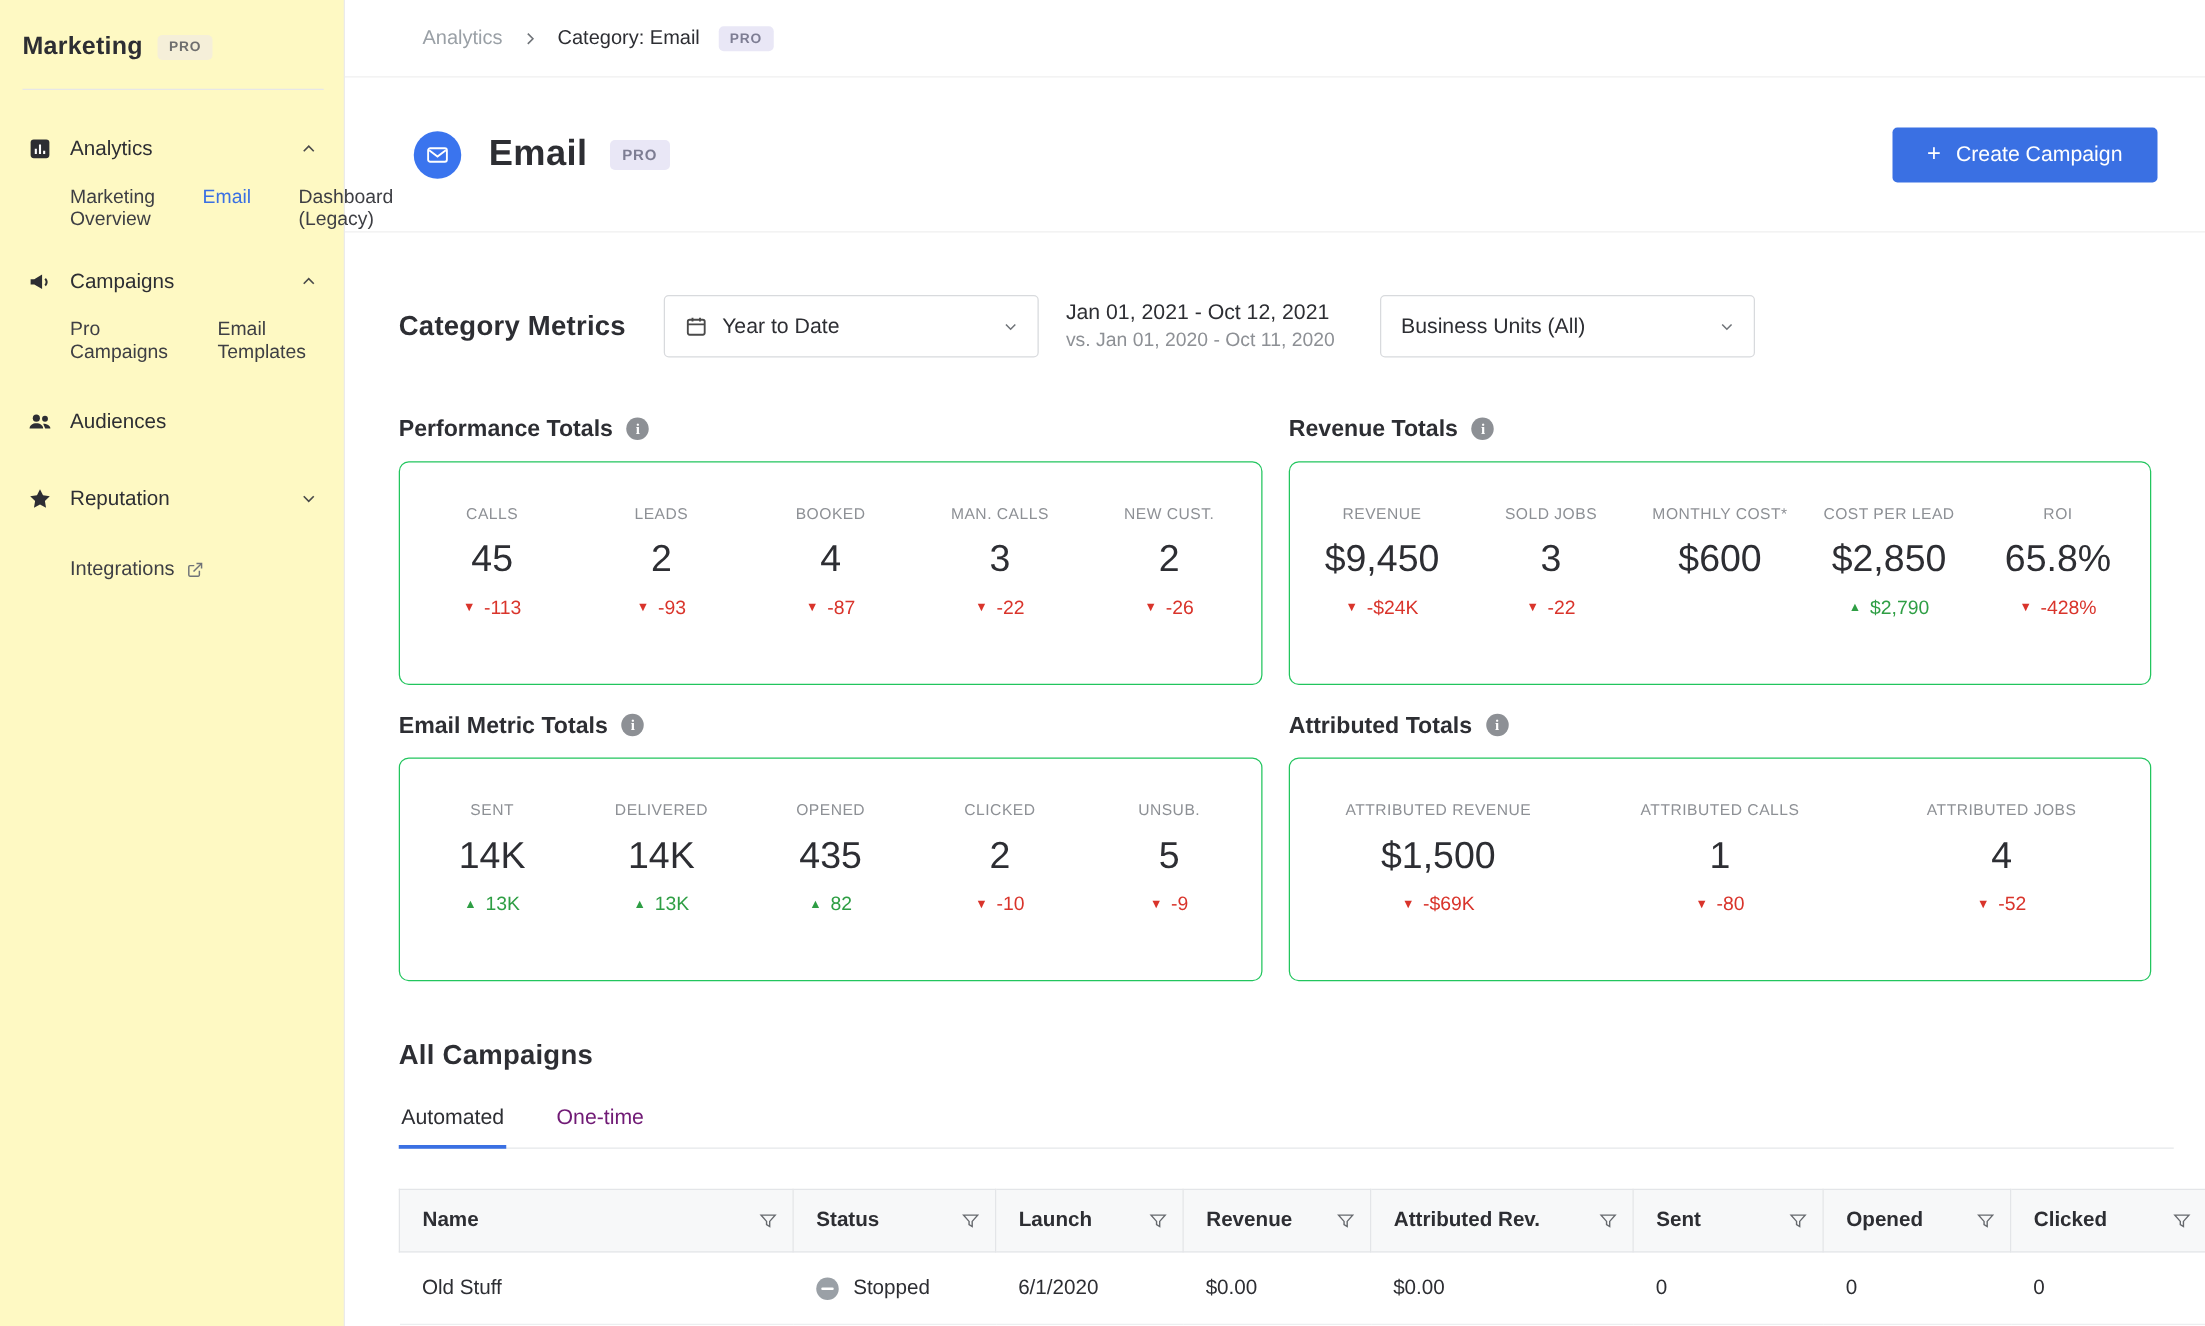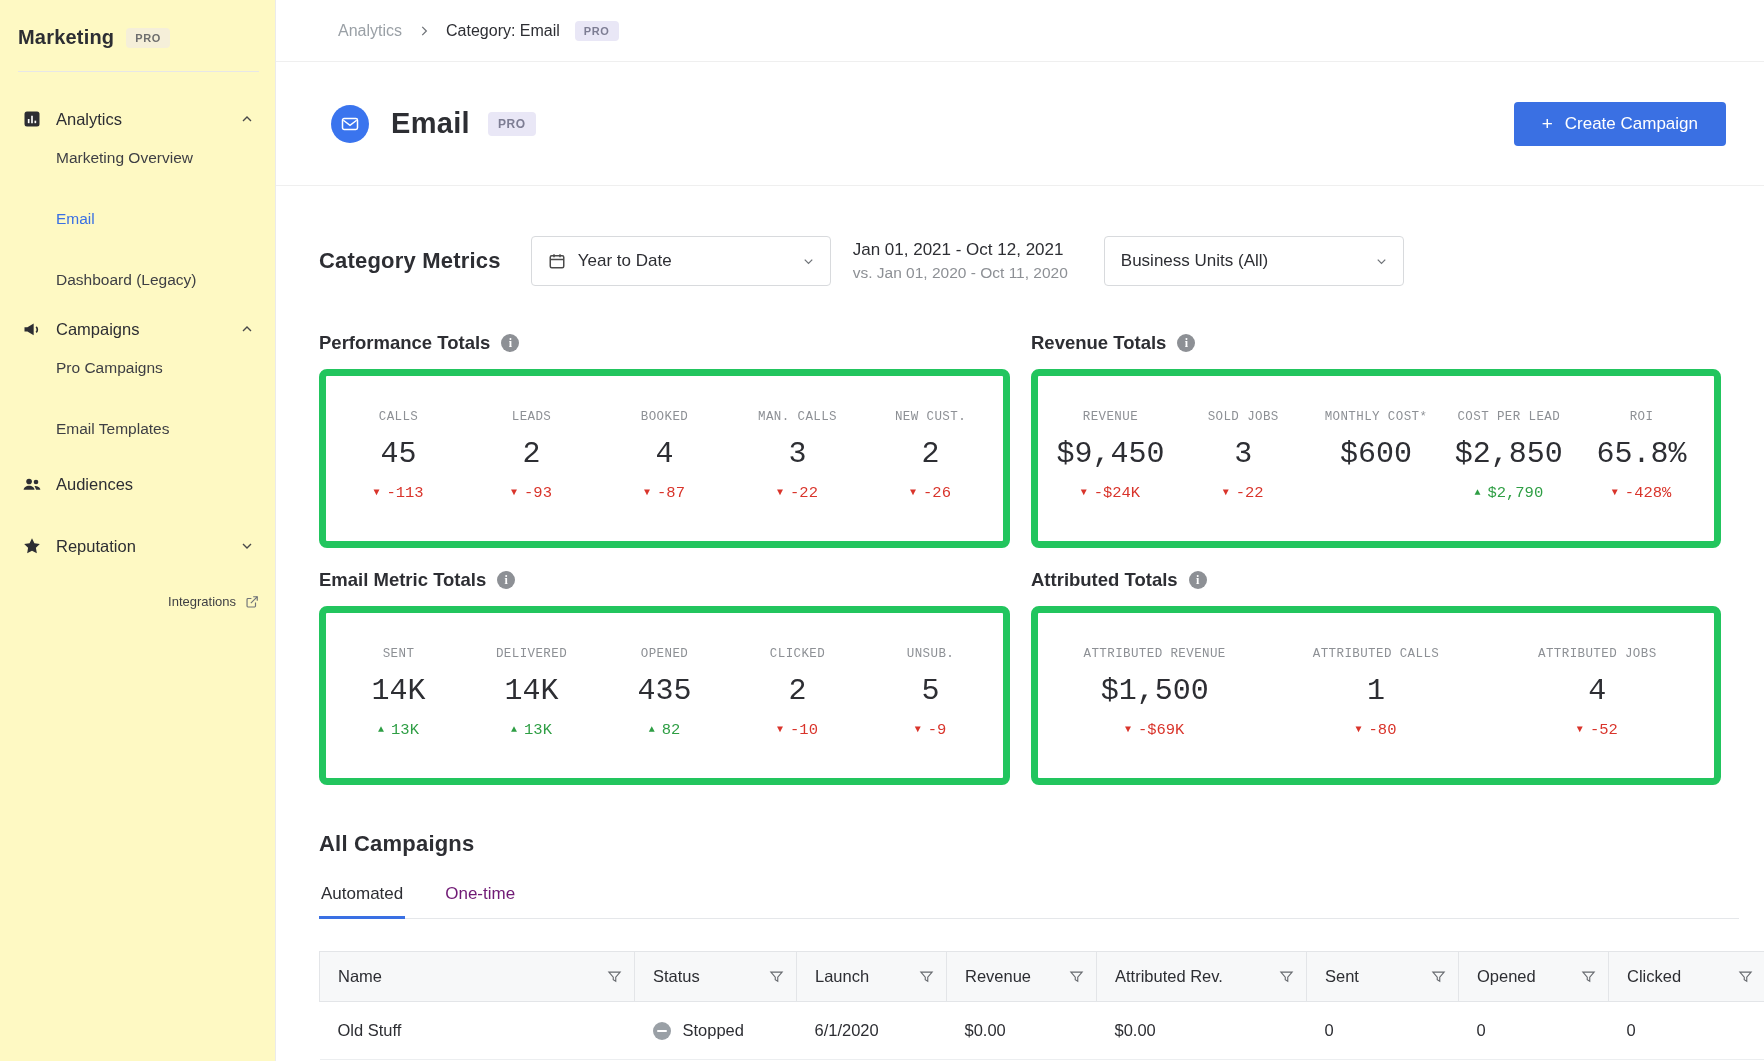--- a/index.html
+++ b/index.html
@@ -17,26 +17,26 @@
   .brand { font-size: 20px; font-weight: bold; letter-spacing: .2px; }
   .badge { font-size: 11px; padding: 4px 9px; border-radius: 4px; font-weight: bold; letter-spacing: .6px; }
   .badge-tan { background: #f5efd9; color: #6e6e6e; }
   .badge-lav { background: #e9e7f6; color: #7d7d93; }
   .sidebar hr { border: none; border-top: 1px solid #e7e7e7; margin: 22px 0 28px; }
   .nav-section { display: flex; align-items: center; gap: 14px; padding: 9px 4px; font-size: 16.5px; cursor: pointer; color: #2d2e33; }
   .nav-icon { width: 20px; height: 20px; display: flex; align-items: center; color: #2d2e33; flex: none; }
   .nav-icon svg { width: 20px; height: 20px; }
   .nav-chev { margin-left: auto; color: #4a4a4a; display: flex; }
   .nav-chev svg { width: 16px; height: 16px; }
-  .nav-sub { display: flex; flex-direction: column; margin: 2px 0 12px; gap: 25px; }
+  .nav-sub { display: flex; flex-direction: row; margin: 2px 0 12px; }
   .nav-sub a { padding: 9px 0 9px 38px; font-size: 15.5px; color: #3e3f44; text-decoration: none; cursor: pointer; }
   .nav-sub a.active { color: #3a70e3; }
   .mt18 { margin-top: 18px; }
   .mt24 { margin-top: 24px; }
-  .integrations-link { display: flex; align-items: center; gap: 9px; padding: 9px 0 9px 38px; font-size: 13px; color: #3e3f44; cursor: pointer; margin-top: 20px; justify-content: flex-end; }
+  .integrations-link { display: flex; align-items: center; gap: 9px; padding: 9px 0 9px 38px; font-size: 16px; color: #3e3f44; cursor: pointer; margin-top: 20px; }
   .ext-icon { display: flex; color: #6f7378; }
   .ext-icon svg { width: 14px; height: 14px; }
 
   
   main { flex: 1; display: flex; flex-direction: column; overflow: hidden; }
   .crumb-bar { height: 62px; min-height: 62px; display: flex; align-items: center; gap: 15px; padding-left: 62px; border-bottom: 1px solid #efefef; font-size: 16px; }
   .crumb-parent { color: #9aa0a6; cursor: pointer; }
   .crumb-chev { color: #6f7378; display: flex; }
   .crumb-chev svg { width: 14px; height: 14px; }
   .crumb-current { color: #2d2e33; }
@@ -60,42 +60,42 @@
   .sel-icon svg { width: 18px; height: 18px; }
   .chev-down { margin-left: auto; color: #6f7378; display: flex; }
   .chev-down svg { width: 15px; height: 15px; }
   .date-text { margin-left: 22px; font-size: 17px; }
   .date-text .sub { color: #8d9095; font-size: 15.5px; margin-top: 4px; }
 
   .metrics { display: grid; grid-template-columns: 691px 690px; column-gap: 40px; row-gap: 40px; margin-top: 46px; gap: 21px; }
   .group-head { display: flex; align-items: center; gap: 11px; margin-bottom: 15px; }
   .group-title { font-size: 18.5px; font-weight: bold; }
   .info-icon { width: 18px; height: 18px; border-radius: 50%; background: #8d9095; color: #fff; font-size: 12px; display: flex; align-items: center; justify-content: center; font-weight: bold; font-family: "Liberation Serif", serif; cursor: pointer; }
-  .card { border: 7px solid #22c55e; border-radius: 8px; height: 179px; display: flex; padding: 0 6px; font-family: Liberation Mono, monospace; }
+  .card { border: 1px solid #22c55e; border-radius: 8px; height: 179px; display: flex; padding: 0 6px; }
   .metric { flex: 1; text-align: center; padding-top: 33px; min-width: 0; }
   .metric-label { font-size: 12.5px; color: #8d9095; letter-spacing: .4px; line-height: 1.4; padding: 0 6px; }
   .metric-value { font-size: 30px; margin-top: 10px; color: #2d2e33; }
   .metric-delta { font-size: 15.5px; margin-top: 13px; display: flex; justify-content: center; align-items: center; gap: 7px; }
   .metric-delta .arrow { font-size: 10px; line-height: 1; }
   .metric-delta.down { color: #d9342b; }
   .metric-delta.up { color: #2e9e44; }
   .metric-delta.none { visibility: hidden; }
   .metric-delta.down .arrow::before { content: "▼"; }
   .metric-delta.up .arrow::before { content: "▲"; }
 
   .campaigns-h { margin-top: 46px; }
   .tabs { display: flex; gap: 38px; border-bottom: 1px solid #e5e7ea; margin-top: 27px; }
   .tab { padding: 0 2px 14px; font-size: 17px; color: #701a75; cursor: pointer; position: relative; }
   .tab.active { color: #2d2e33; }
   .tab.active::after { content: ""; position: absolute; left: 0; right: 0; bottom: -1px; height: 3px; background: #3a70e3; }
 
   .table-wrap { margin-top: 32px; }
   table { border-collapse: collapse; table-layout: fixed; width: 1446px; }
   th { background: #f7f8f9; border: 1px solid #e3e5e8; height: 50px; padding: 0 12px 0 18px; font-weight: normal; font-size: 16.5px; text-align: left; color: #2d2e33; }
-  .th-inner { display: flex; align-items: center; justify-content: space-between; gap: 8px; }
+  .th-inner { display: flex; align-items: center; justify-content: space-between; gap: 8px; font-weight: bold; }
   .funnel { color: #66696e; display: flex; cursor: pointer; flex: none; }
   .funnel svg { width: 15px; height: 15px; }
   td { height: 58px; padding: 0 18px; font-size: 16.5px; border-bottom: 1px solid #eceef0; }
   .status-cell { display: flex; align-items: center; gap: 12px; }
   .stop-icon { width: 18px; height: 18px; border-radius: 50%; background: #9aa0a6; position: relative; flex: none; }
   .stop-icon::after { content: ""; position: absolute; left: 4px; right: 4px; top: 8px; height: 2.5px; background: #fff; border-radius: 1px; }
 </style>
 </head>
 <body>
 

